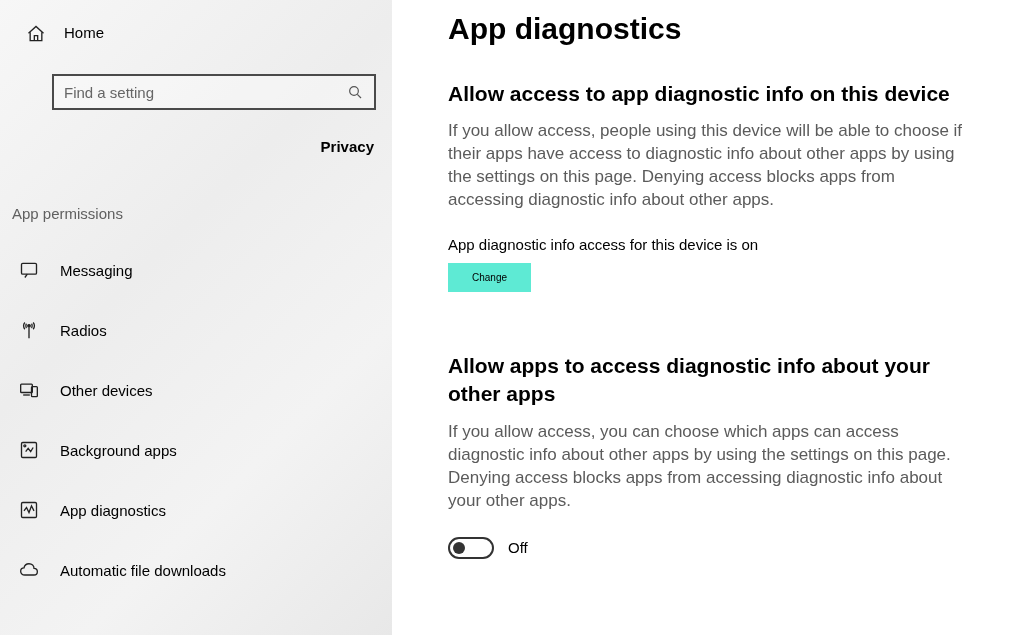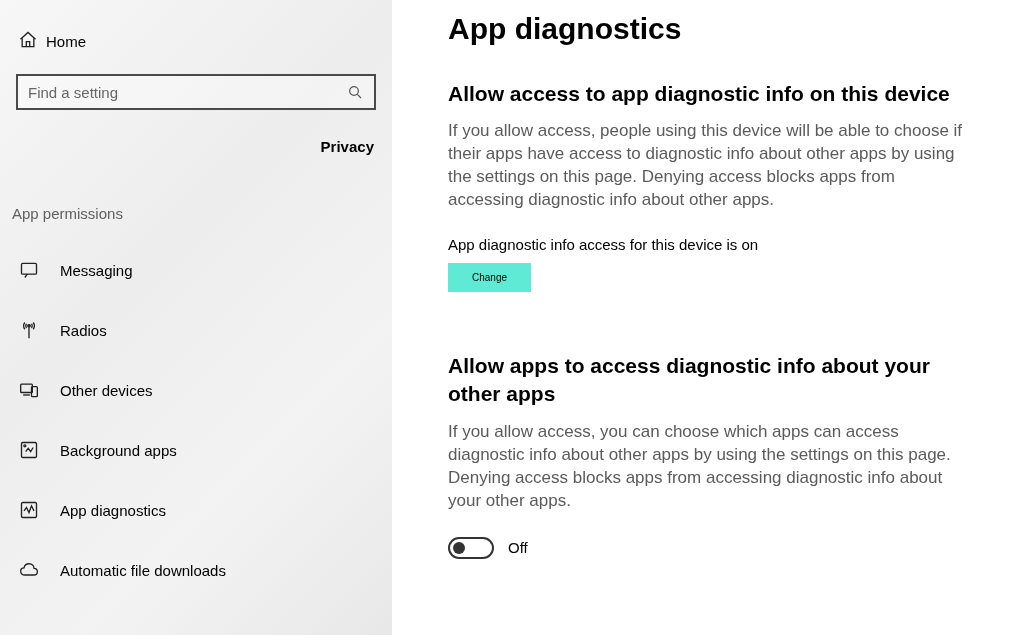--- a/index.html
+++ b/index.html
@@ -19,30 +19,30 @@
   .sidebar {
     width: 392px;
     height: 100%;
     background: linear-gradient(135deg, #f7f7f7 0%, #ededed 40%, #f3f3f3 70%, #e8e8e8 100%);
     padding: 18px 0 0 0;
     display: flex;
     flex-direction: column;
   }
   .home-row {
     display: flex;
-    align-items: flex-end;
-    gap: 8px;
-    padding: 6px 0 6px 18px;
+    align-items: flex-start;
+    gap: 18px;
+    padding: 6px 0 6px 26px;
     cursor: pointer;
     height: 38px;
   }
   .home-row .icon { width: 20px; height: 20px; display:flex; align-items:center; justify-content:center; }
   .home-row span.label { font-size: 15px; }
 
-  .search-wrap { padding: 18px 16px 0 16px; }
+  .search-wrap { padding: 18px 16px 0 16px; margin-left: 36px; }
   .search-box {
     display: flex;
     align-items: center;
     border: 2px solid #4a4a4a;
     background: rgba(255,255,255,0.35);
     height: 36px;
     padding: 0 10px;
   }
   .search-box input {
     border: none;

